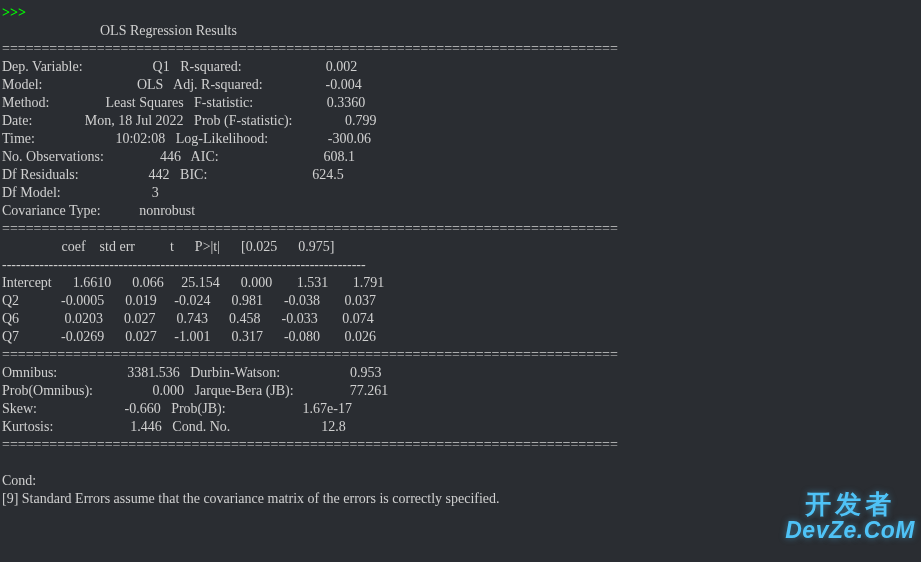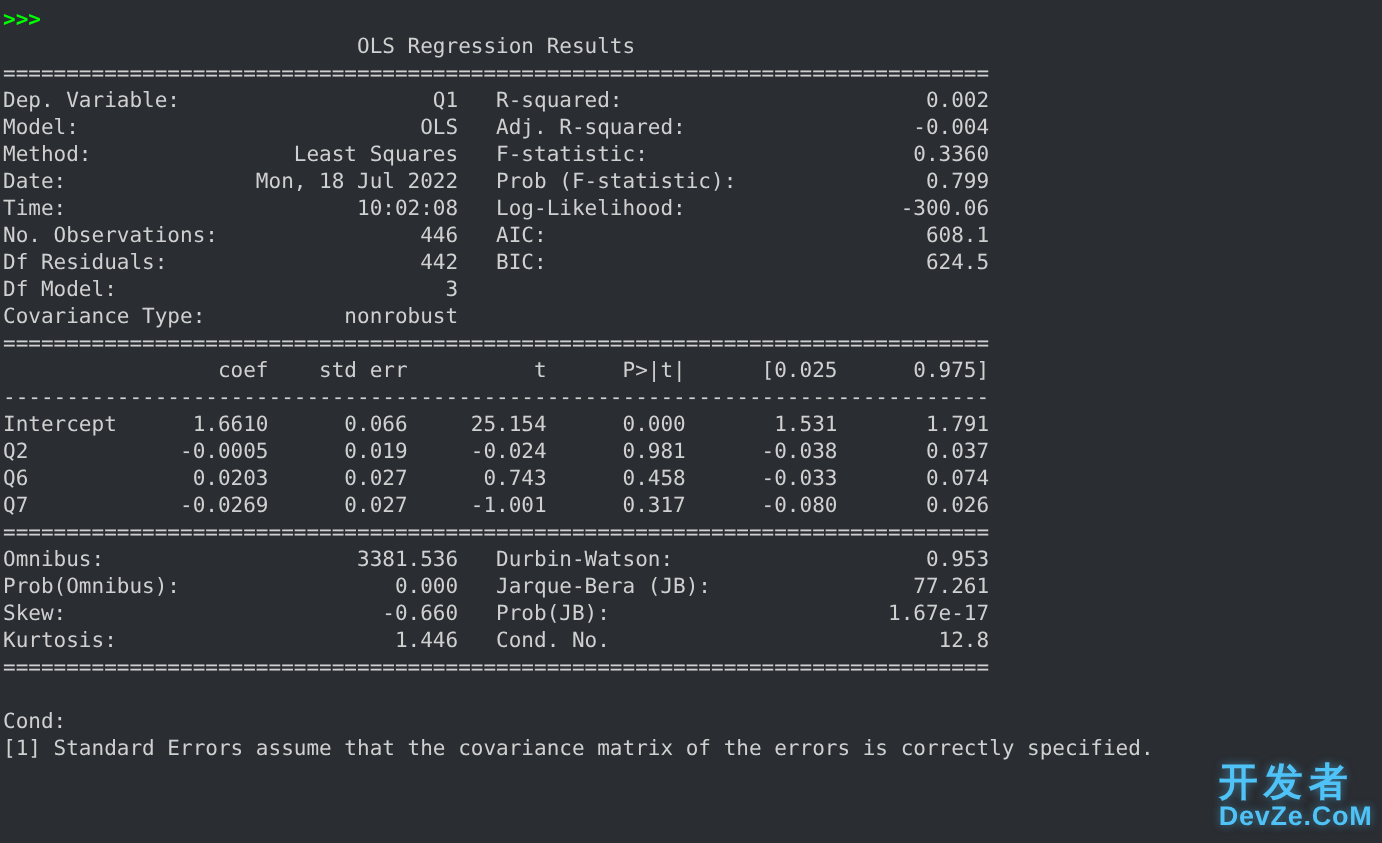--- a/index.html
+++ b/index.html
@@ -11,44 +11,46 @@
     color: #d0d0d0;
     width: 921px;
     height: 562px;
     overflow: hidden;
     position: relative;
   }
   .terminal {
     padding: 4px 0 0 2px;
     white-space: pre;
     line-height: 18px;
+    font-family: Liberation Serif, serif;
   }
   .prompt {
     color: #00ff00;
     font-weight: bold;
   }
   .watermark {
     position: absolute;
     right: 6px;
-    bottom: 8px;
-    text-align: left;
+    bottom: 20px;
+    text-align: center;
     line-height: 1.05;
   }
   .watermark .cn {
     color: #4fc3f7;
     font-size: 26px;
     font-family: sans-serif;
     letter-spacing: 4px;
     font-weight: 600;
     text-shadow: 0 0 6px rgba(79,195,247,0.5);
   }
   .watermark .en {
     color: #4fc3f7;
-    font-size: 18px;
+    font-size: 23px;
     font-family: "Segoe UI", Arial, sans-serif;
+    font-style: italic;
     font-weight: 600;
     letter-spacing: 0.5px;
     text-shadow: 0 0 6px rgba(79,195,247,0.5);
   }
 </style>
 </head>
 <body>
 
 <div class="terminal"><span class="prompt">&gt;&gt;&gt;</span>
 <span>                            OLS Regression Results</span>
@@ -70,18 +72,18 @@
 Q6             0.0203      0.027      0.743      0.458      -0.033       0.074
 Q7            -0.0269      0.027     -1.001      0.317      -0.080       0.026</span>
 <span>==============================================================================</span>
 <span>Omnibus:                    3381.536   Durbin-Watson:                    0.953
 Prob(Omnibus):                 0.000   Jarque-Bera (JB):                77.261
 Skew:                         -0.660   Prob(JB):                      1.67e-17
 Kurtosis:                      1.446   Cond. No.                          12.8</span>
 <span>==============================================================================</span>
 
 <span>Cond:</span>
-<span>[1] Standard Errors assume that the covariance matrix of the errors is correctly specified.</span></div>
+<span>[9] Standard Errors assume that the covariance matrix of the errors is correctly specified.</span></div>
 
 <div class="watermark">
   <div class="cn">开发者</div>
   <div class="en">DevZe.CoM</div>
 </div>
 
 </body></html>

